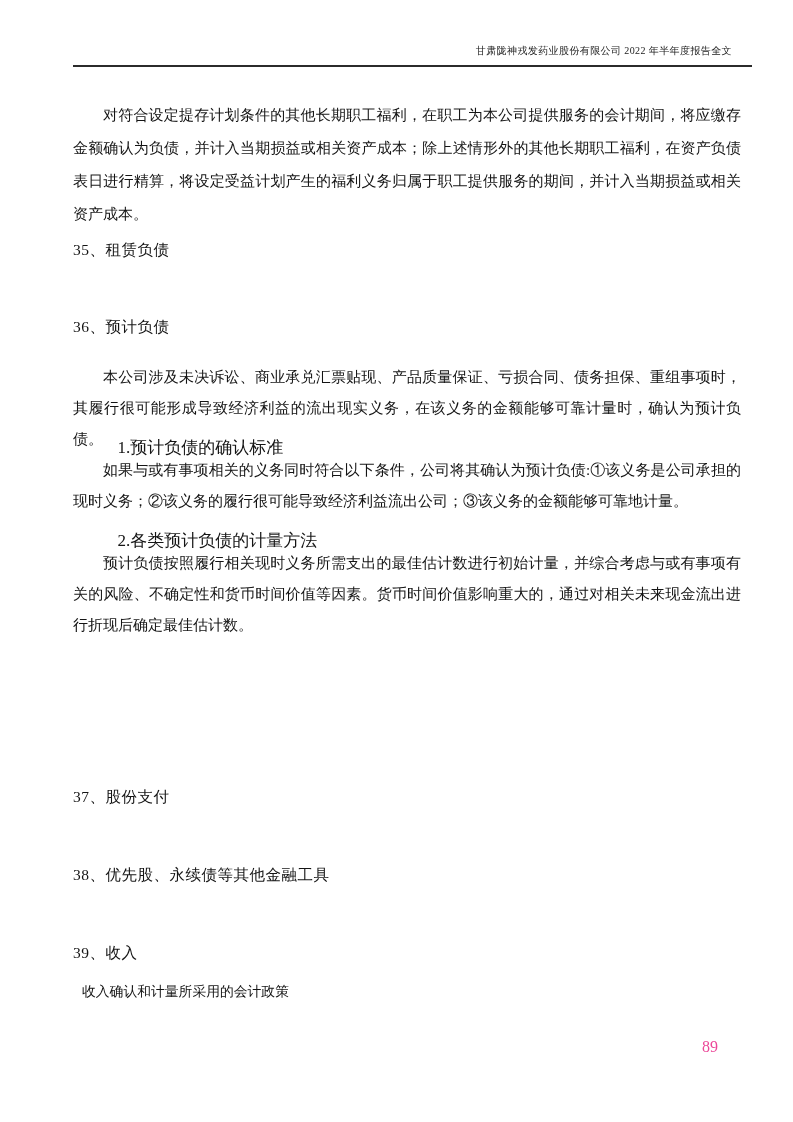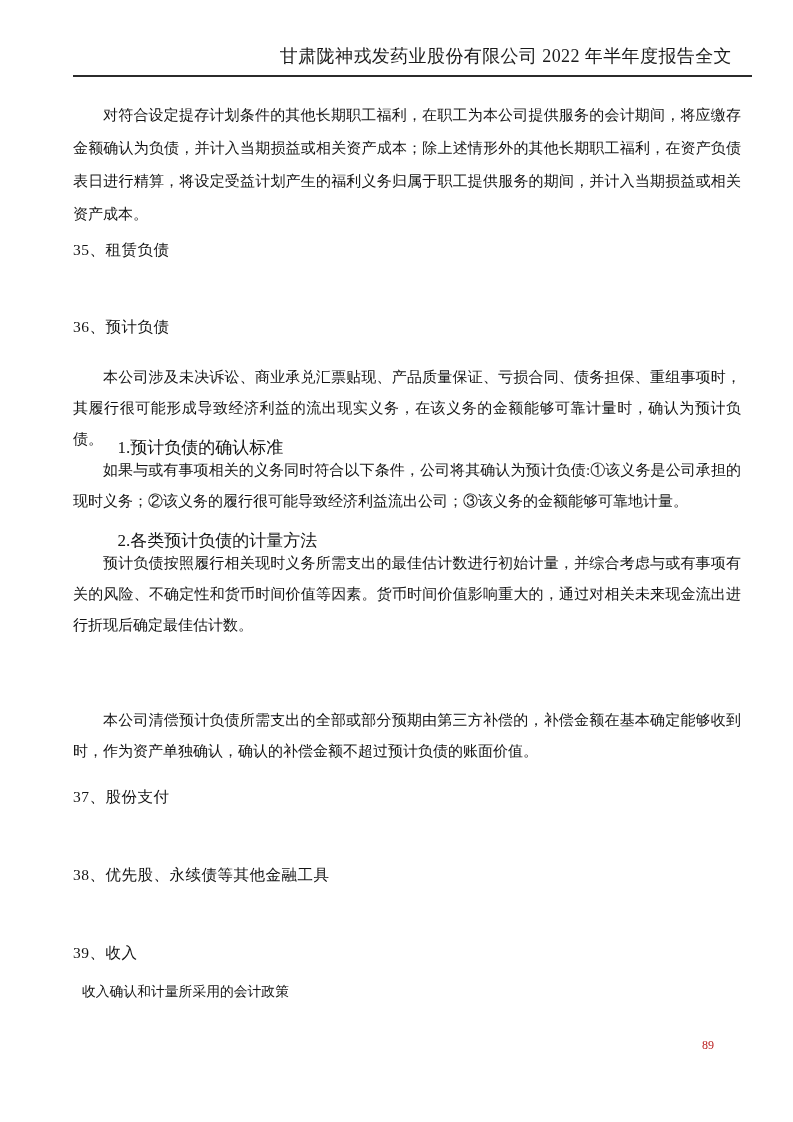--- a/index.html
+++ b/index.html
@@ -8,21 +8,21 @@
     width:793px; height:1122px;
     margin:0 auto;
     background:#ffffff;
     font-family:"Liberation Serif","DejaVu Serif",serif;
     color:#141414;
     overflow:hidden;
   }
   .hdr {
     position:absolute; left:73px; top:44px; width:679px;
     text-align:right;
-    font-size:18px;
+    font-size:10px;
     letter-spacing:0.4px;
     padding-bottom:7px;
     padding-right:20px;
     box-sizing:border-box;
     border-bottom:2px solid #2b2b2b;
     color:#1a1a1a;
   }
   .blk { position:absolute; left:73px; width:668px; }
   .para {
     font-size:15px;
@@ -46,21 +46,21 @@
     margin:0;
   }
   .sub {
     font-size:13.8px;
     line-height:18px;
     margin:0;
     padding-left:9px;
   }
   .pageno {
     position:absolute; left:702px; top:1038px;
-    font-size:12px; color:#b91c1c;
+    font-size:16px; color:#ec4899;
   }
 </style>
 </head>
 <body>
 
 <div class="page">
 
   <div class="hdr">甘肃陇神戎发药业股份有限公司 2022 年半年度报告全文</div>
 
   <div class="blk" style="top:99px;">
@@ -89,23 +89,20 @@
 
   <div class="blk" style="top:517px;">
     <p class="numline">2.各类预计负债的计量方法</p>
   </div>
 
   <div class="blk" style="top:548px;">
     <p class="para">预计负债按照履行相关现时义务所需支出的最佳估计数进行初始计量，并综合考虑与或有事项有关的风险、不确定性和货币时间价值等因素。货币时间价值影响重大的，通过对相关未来现金流出进行折现后确定最佳估计数。</p>
   </div>
 
 
-  <div class="blk" style="top:705px;">
-    <p class="para">本公司清偿预计负债所需支出的全部或部分预期由第三方补偿的，补偿金额在基本确定能够收到时，作为资产单独确认，确认的补偿金额不超过预计负债的账面价值。</p>
-  </div>
 
   <div class="blk" style="top:787px;">
     <h3 class="hd">37、股份支付</h3>
   </div>
 
   <div class="blk" style="top:865px;">
     <h3 class="hd">38、优先股、永续债等其他金融工具</h3>
   </div>
 
   <div class="blk" style="top:943px;">

